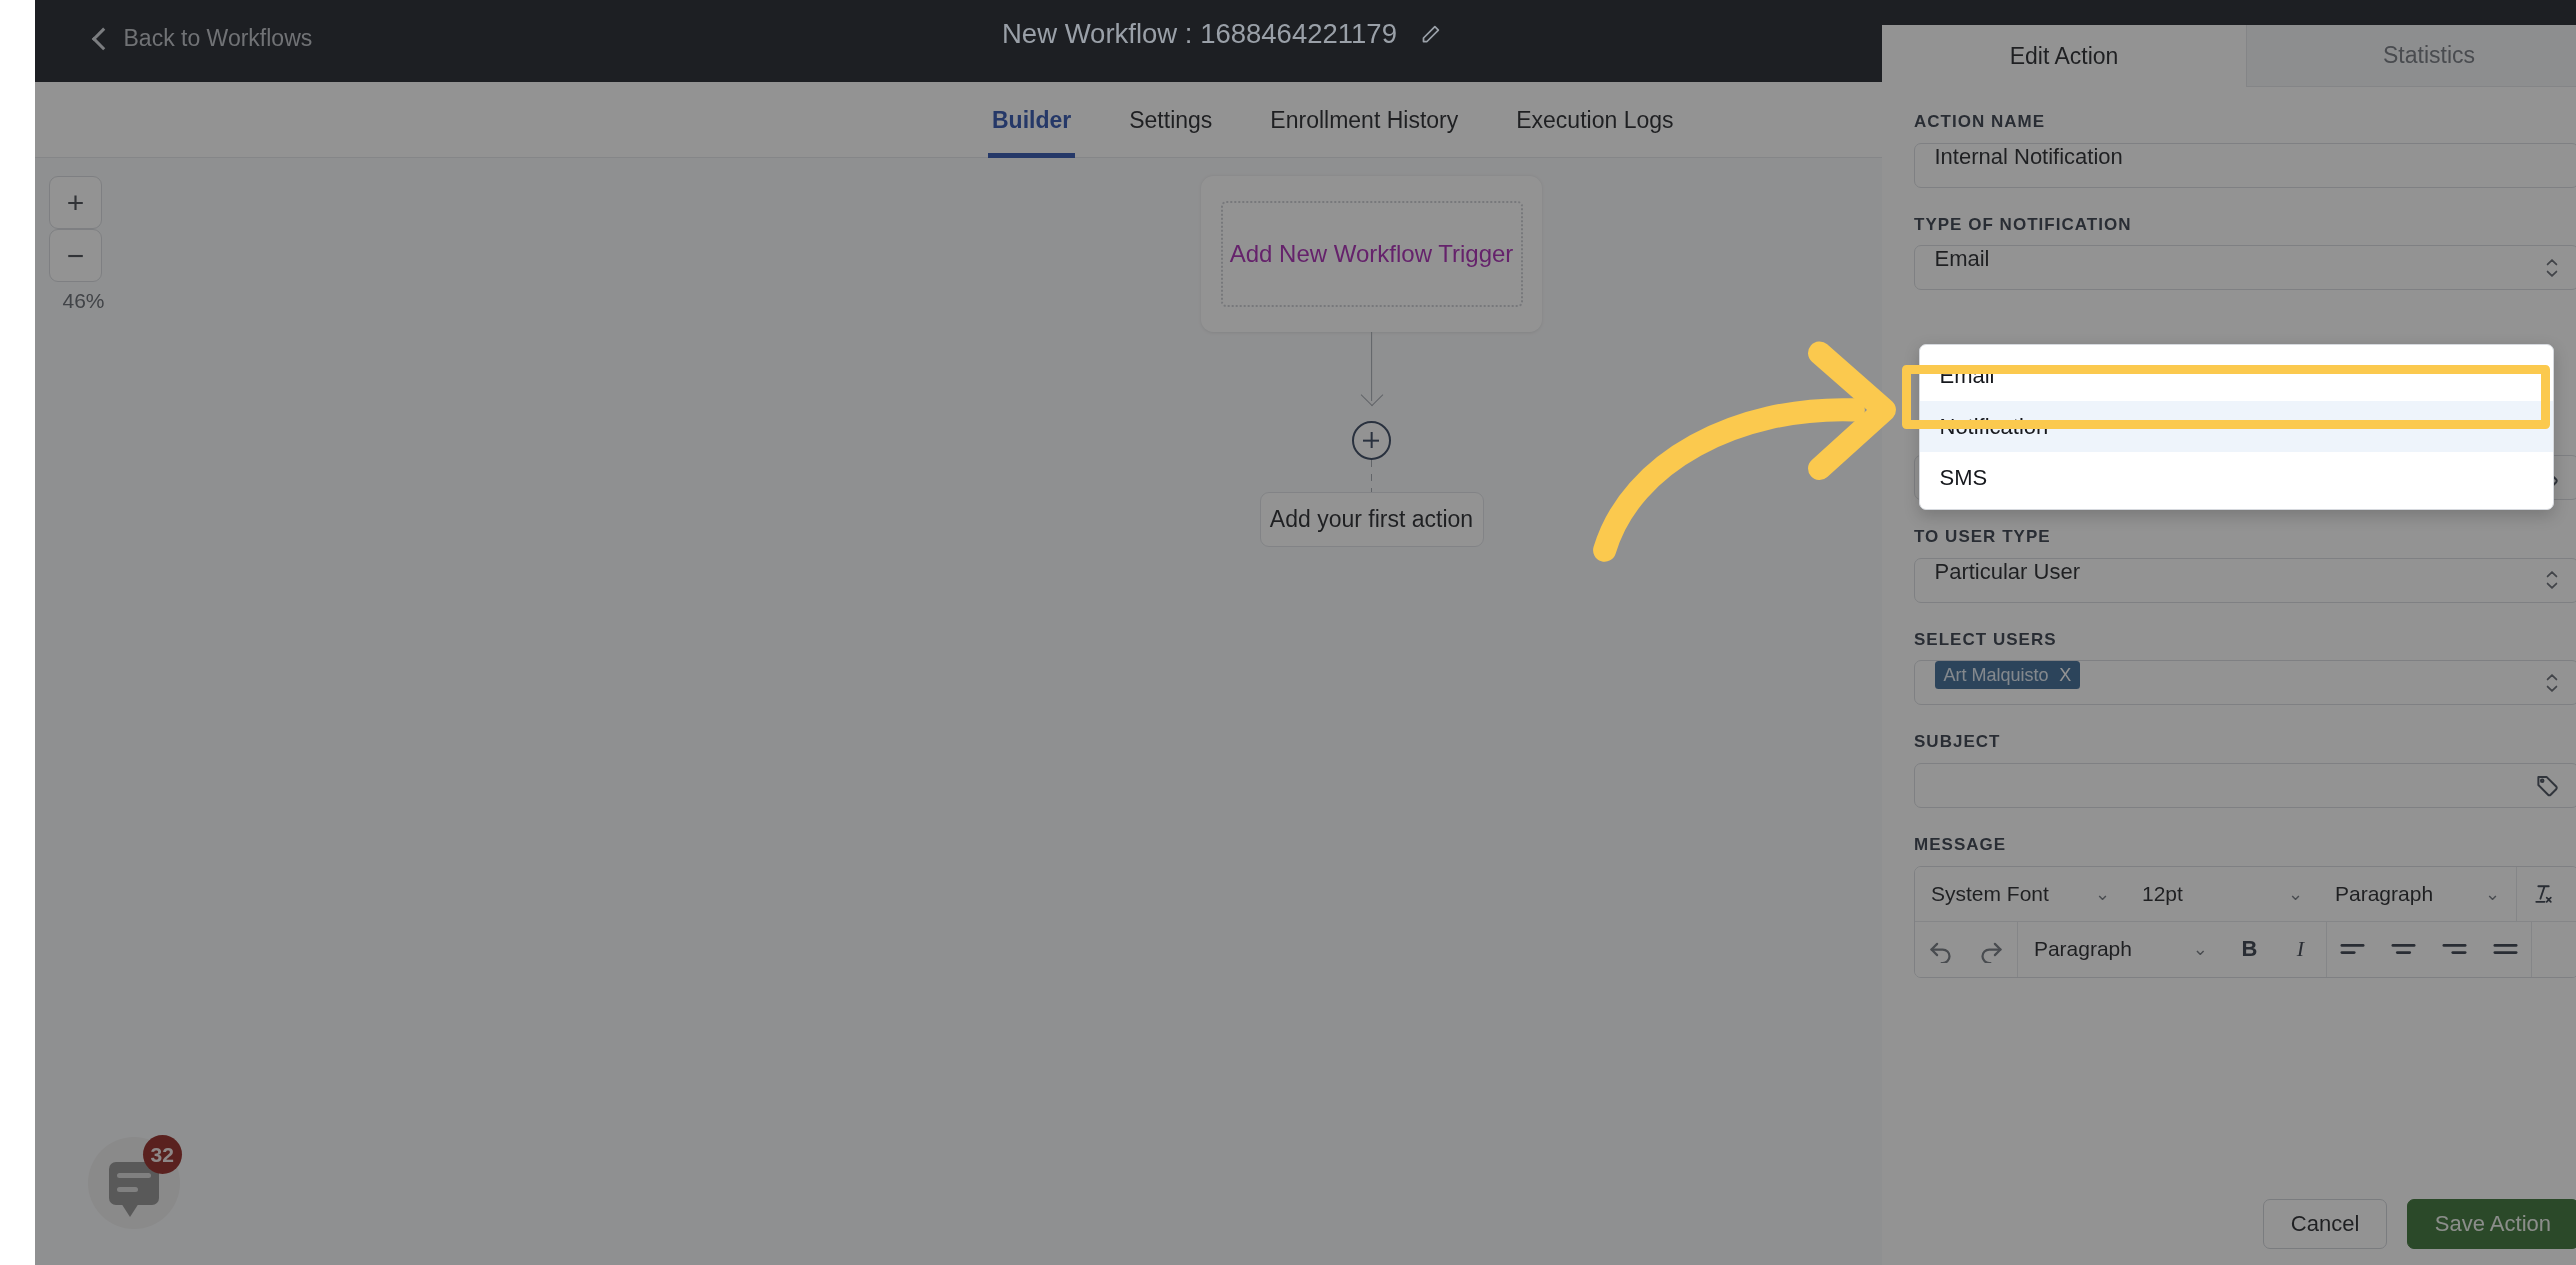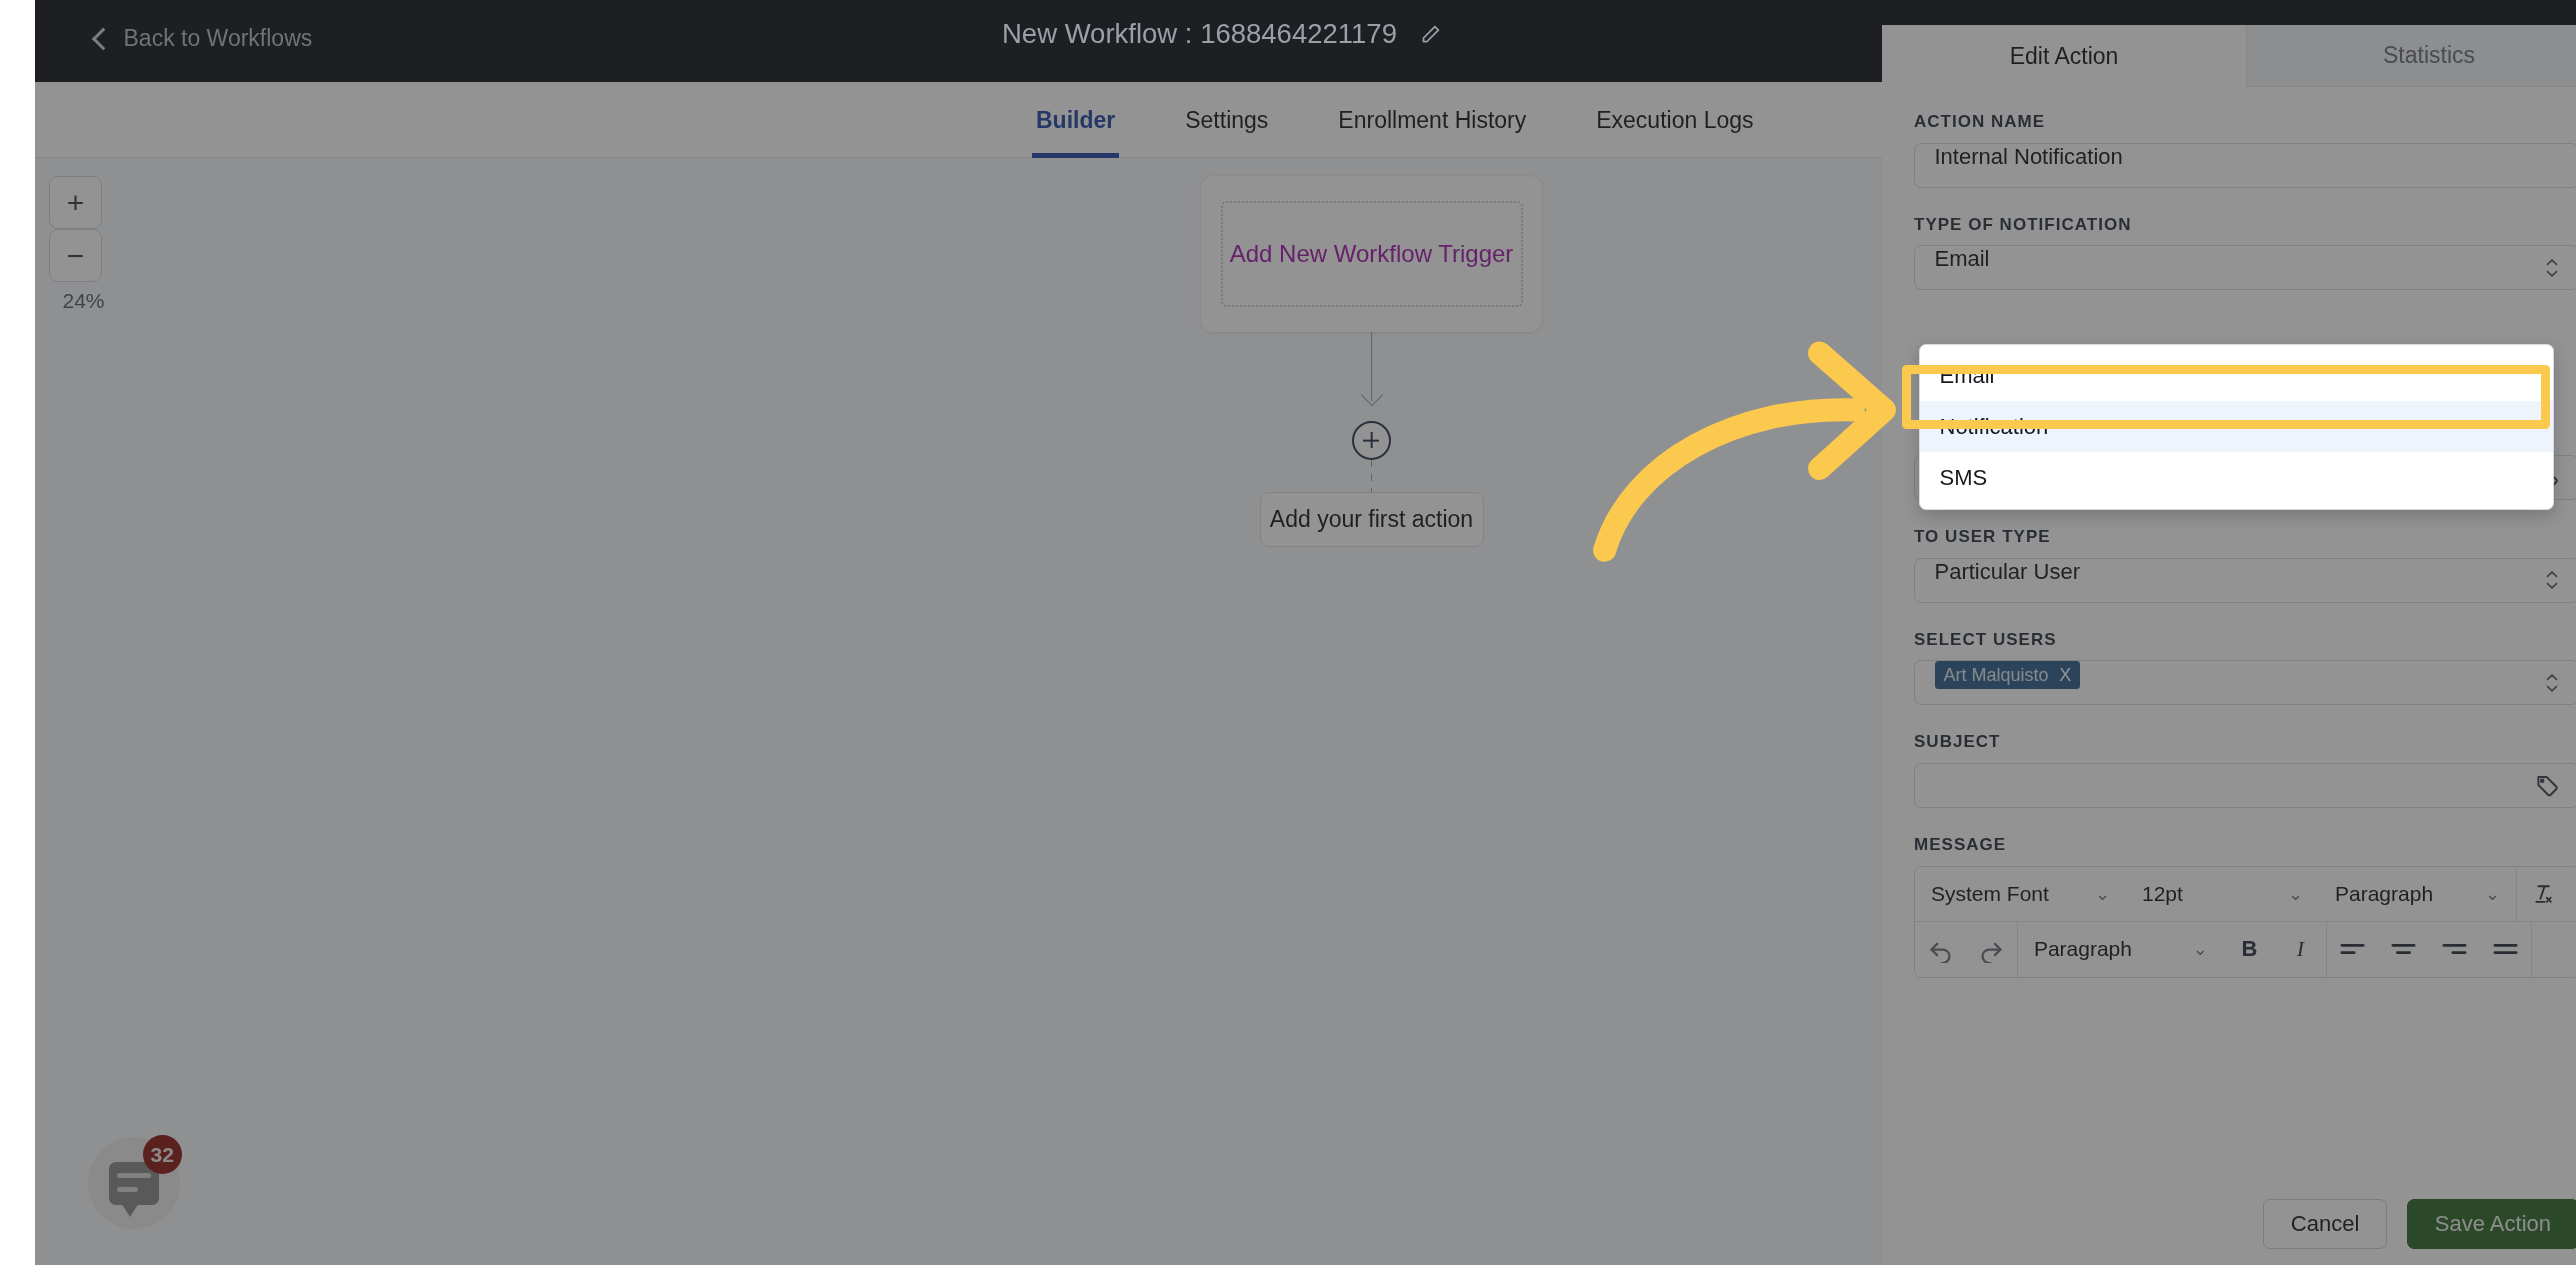--- a/index.html
+++ b/index.html
@@ -40,21 +40,21 @@
     position: absolute; left: 1847px; top: 0; width: 729px; height: 25px;
     background: #12161f;
   }
 
   .tabsrow {
     position: absolute; left: 0; top: 82px; width: 1847px; height: 76px;
     background: #ffffff;
     border-bottom: 0.9px solid #e2e4e8;
   }
   .tabs {
-    position: absolute; left: 974px; top: 0; display: flex; gap: 16px; height: 76px;
+    position: absolute; left: 930px; top: 0; display: flex; gap: 4px; height: 76px;
   }
   .tab {
     display: flex; align-items: center; justify-content: center;
     font-size: 23px; color: #16181d; padding: 0 27px; position: relative;
     height: 76px;
   }
   .tab.active { color: #2348a8; font-weight: 600; }
   .tab.active::after {
     content: ""; position: absolute; left: 23px; right: 23px; bottom: 0;
     height: 5.3px; background: #2348a8;
@@ -289,21 +289,21 @@
 
   <div class="canvas">
 
     <div class="zoom-controls">
       <div class="zoom-btn">
         <span>+</span>
       </div>
       <div class="zoom-btn minus">
         <span>−</span>
       </div>
-      <div class="zoom-level">24%</div>
+      <div class="zoom-level">46%</div>
     </div>
 
     <div class="flow">
       <div class="trigger-card">
         <div class="trigger-inner">Add New Workflow Trigger</div>
       </div>
       <div class="connector">
         <div class="line"></div>
         <div class="arrowhead"></div>
       </div>

